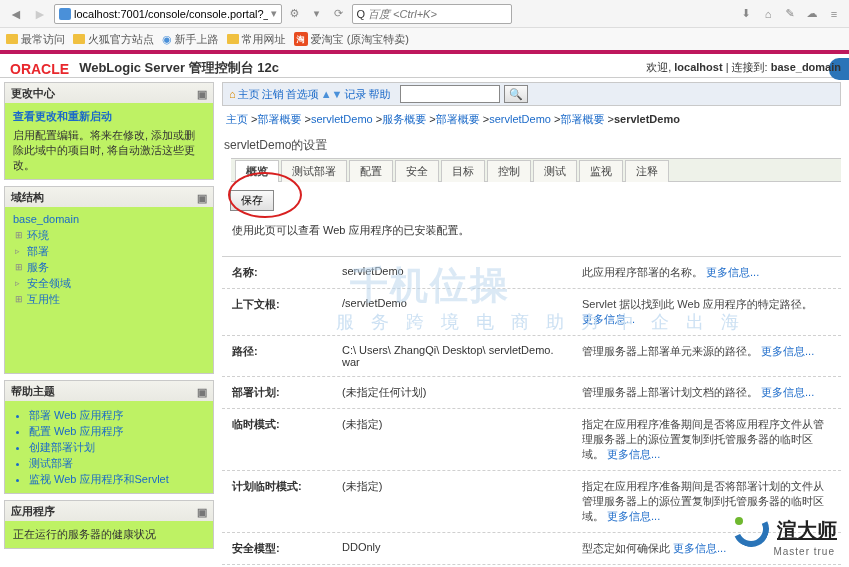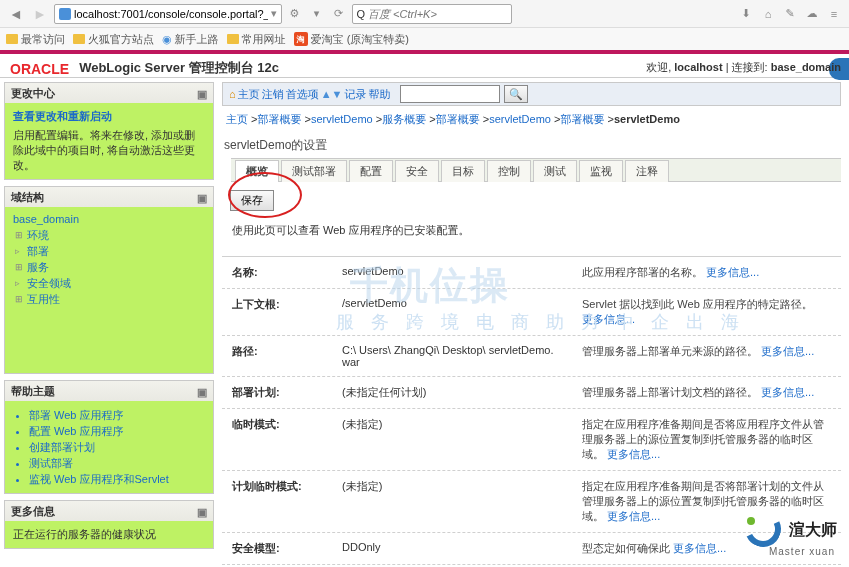--- a/index.html
+++ b/index.html
@@ -54,21 +54,21 @@
 .plabel { width: 100px; font-weight: bold; color: #333; }
 .pvalue { width: 230px; color: #333; }
 .phelp { flex: 1; font-size: 11px; color: #444; }
 .more-link { color: #1b6ac9; white-space: nowrap; }
 .watermark1 { position: absolute; left: 350px; top: 260px; font-size: 38px; color: #b8d4ed; font-weight: bold; opacity: 0.5; pointer-events: none; letter-spacing: 2px; }
 .watermark2 { position: absolute; left: 336px; top: 310px; font-size: 18px; color: #cde1f3; letter-spacing: 6px; pointer-events: none; }
 .watermark3 { position: absolute; right: 12px; bottom: 18px; display: flex; align-items: center; gap: 6px; pointer-events: none; }
 .wm-logo { width: 38px; height: 38px; position: relative; }
 .wm-logo .arc { position: absolute; width: 36px; height: 36px; border: 6px solid #2a74b8; border-radius: 50%; border-right-color: transparent; border-bottom-color: transparent; transform: rotate(200deg); }
 .wm-logo .dot { position: absolute; width: 8px; height: 8px; background: #6fb82f; border-radius: 50%; left: 2px; top: 6px; }
-.wm-text { font-size: 16px; font-weight: bold; color: #222; }
+.wm-text { font-size: 20px; font-weight: bold; color: #222; text-decoration: underline; }
 .wm-sub { position: absolute; right: 14px; bottom: 10px; font-size: 10px; color: #666; letter-spacing: 1px; }
 .right-edge { position: absolute; right: 0; top: 58px; width: 20px; height: 22px; background: #2a74b8; border-radius: 10px 0 0 10px; }
 </style>
 </head>
 <body>
 
 <div class="browser-bar">
   <div class="nav-arrow">◄</div>
   <div class="nav-arrow" style="color:#ccc">►</div>
   <div class="url-bar">
@@ -166,21 +166,21 @@
           <li>配置 Web 应用程序</li>
           <li>创建部署计划</li>
           <li>测试部署</li>
           <li>监视 Web 应用程序和Servlet</li>
         </ul>
       </div>
     </div>
 
     <div class="panel">
       <div class="panel-header">
-          <span>更多信息</span>
+          <span>应用程序</span>
           <span class="arrow-icon">▣</span>
         </div>
       <div class="panel-body">正在运行的服务器的健康状况</div>
     </div>
   </div>
 
   <div class="right-col">
     <div class="top-menu">
       <span style="color:#d88a00">⌂</span>
       <span class="menu-link">主页</span>
@@ -266,13 +266,13 @@
 
 <div class="watermark1">千机位操</div>
 <div class="watermark2">服 务 跨 境 电 商  助 力 中 企 出 海</div>
 <div class="watermark3">
   <div class="wm-logo">
       <div class="arc"></div>
       <div class="dot"></div>
     </div>
   <div class="wm-text">渲大师</div>
 </div>
-<div class="wm-sub">Master xuan</div>
+<div class="wm-sub">Master true</div>
 
 </body></html>

